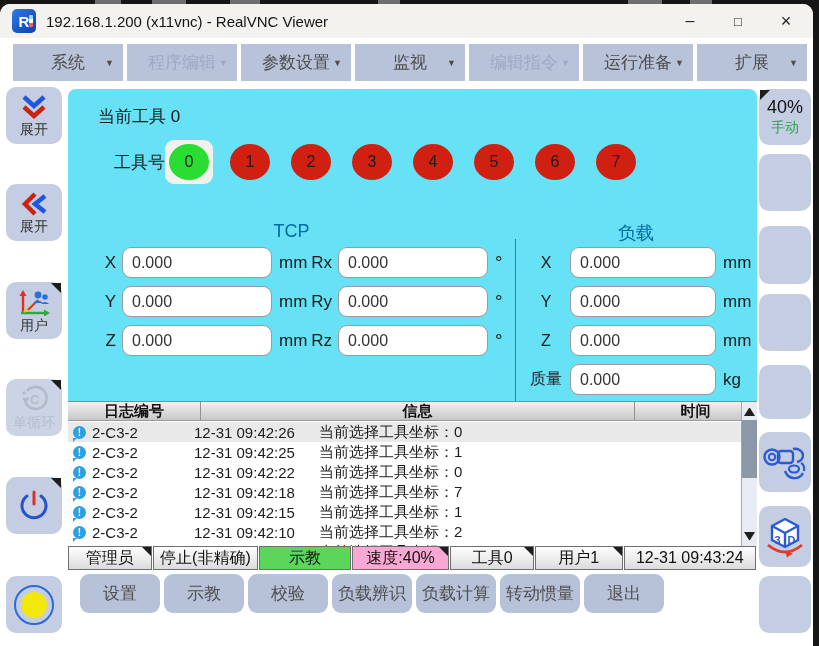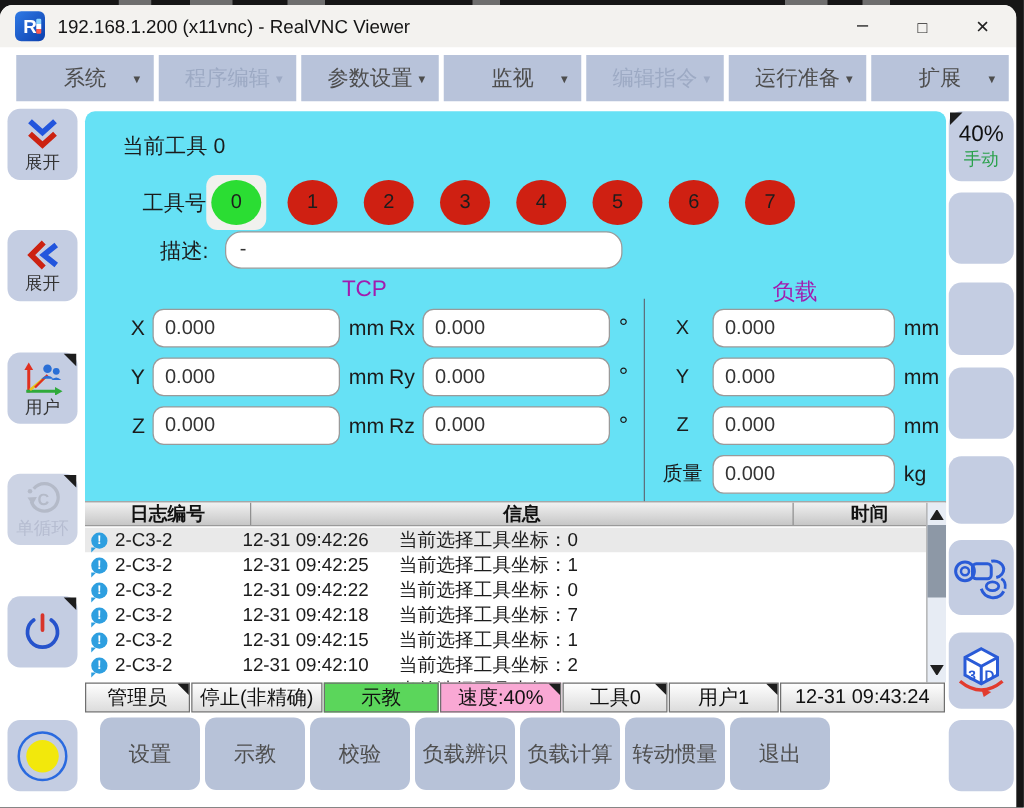--- a/index.html
+++ b/index.html
@@ -70,21 +70,21 @@
   .tool-circle { width:40px; height:36px; border-radius:50%; display:flex; align-items:center;
     justify-content:center; font-size:16px; color:#1d1d1d; }
   .tool-circle.green { background:#2bdd33; }
   .tool-circle.red { background:#cf2012; }
 
   .desc-row { position:absolute; left:60px; top:96px; display:flex; align-items:center; }
   .desc-label { font-size:17px; color:#1b1b1b; margin-right:13px; }
   .desc-input { width:318px; height:30px; background:#fff; border:1px solid #9a9a9a; border-radius:13px;
     font-size:16px; color:#333; line-height:28px; padding-left:11px; }
 
-  .group-title { position:absolute; top:132px; font-size:18px; color:#a21caf; text-align:center; }
+  .group-title { position:absolute; top:132px; font-size:18px; color:#0369a1; text-align:center; }
   .tcp-title { left:0; width:447px; }
   .load-title { left:447px; width:242px; }
   .vdivider { position:absolute; left:447px; top:150px; height:168px; width:1px; background:#5d6f7d; }
 
   .fstack { position:absolute; top:158px; display:flex; flex-direction:column; gap:8px; }
   .frow { display:flex; align-items:center; height:31px; }
   .faxis { font-size:17px; color:#1b1b1b; text-align:right; }
   .finput { height:31px; background:#fff; border:1px solid #9a9a9a; border-radius:9px;
     font-size:16px; color:#333; line-height:29px; padding-left:9px; }
   .funit { font-size:17px; color:#1b1b1b; margin-left:7px; }
@@ -124,21 +124,21 @@
   .sbox { position:relative; background:linear-gradient(#fefefe,#dcdcdc); border:1px solid #6f6f6f;
     margin-right:1px; display:flex; align-items:center; justify-content:center;
     font-size:16px; color:#111; white-space:nowrap; }
   .sbox.green { background:#5bd65b; }
   .sbox.dark { background:#f9a8d4;text-align:right; }
   .sbox .corner-mini { position:absolute; top:0; right:0;
     border-top:9px solid #1d1d1d; border-left:9px solid transparent; }
 
   
   .bottom-bar { flex:1; background:#fff; display:flex; gap:4px; padding:4px 0 0 12px; align-items:flex-start; }
-  .bottom-btn { width:80px; height:58px; background:#b7c2d8; border-radius:9px;
+  .bottom-btn { width:80px; height:39px; background:#b7c2d8; border-radius:9px;
     display:flex; align-items:center; justify-content:center; font-size:17px; color:#4e4e4e; }
 
   .icon-svg { display:block; }
   .sb-label { line-height:16px; }
 </style>
 </head>
 <body>
 
 <div class="screen">
   <div class="artifact" style="left:95px;width:26px"></div>
@@ -309,24 +309,20 @@
                 </div>
 
                 <div class="tool-wrap">
                   <div class="tool-circle red">
                     <span>7</span>
                   </div>
                 </div>
               </div>
           </div>
 
-          <div class="desc-row">
-            <span class="desc-label">描述:</span>
-            <div class="desc-input">-</div>
-          </div>
 
           <div class="group-title tcp-title">TCP</div>
           <div class="group-title load-title">负载</div>
           <div class="vdivider"></div>
 
           <div class="fstack stack-xyz">
 
               <div class="frow">
                 <span class="faxis">X</span>
                 <div class="finput">0.000</div>

